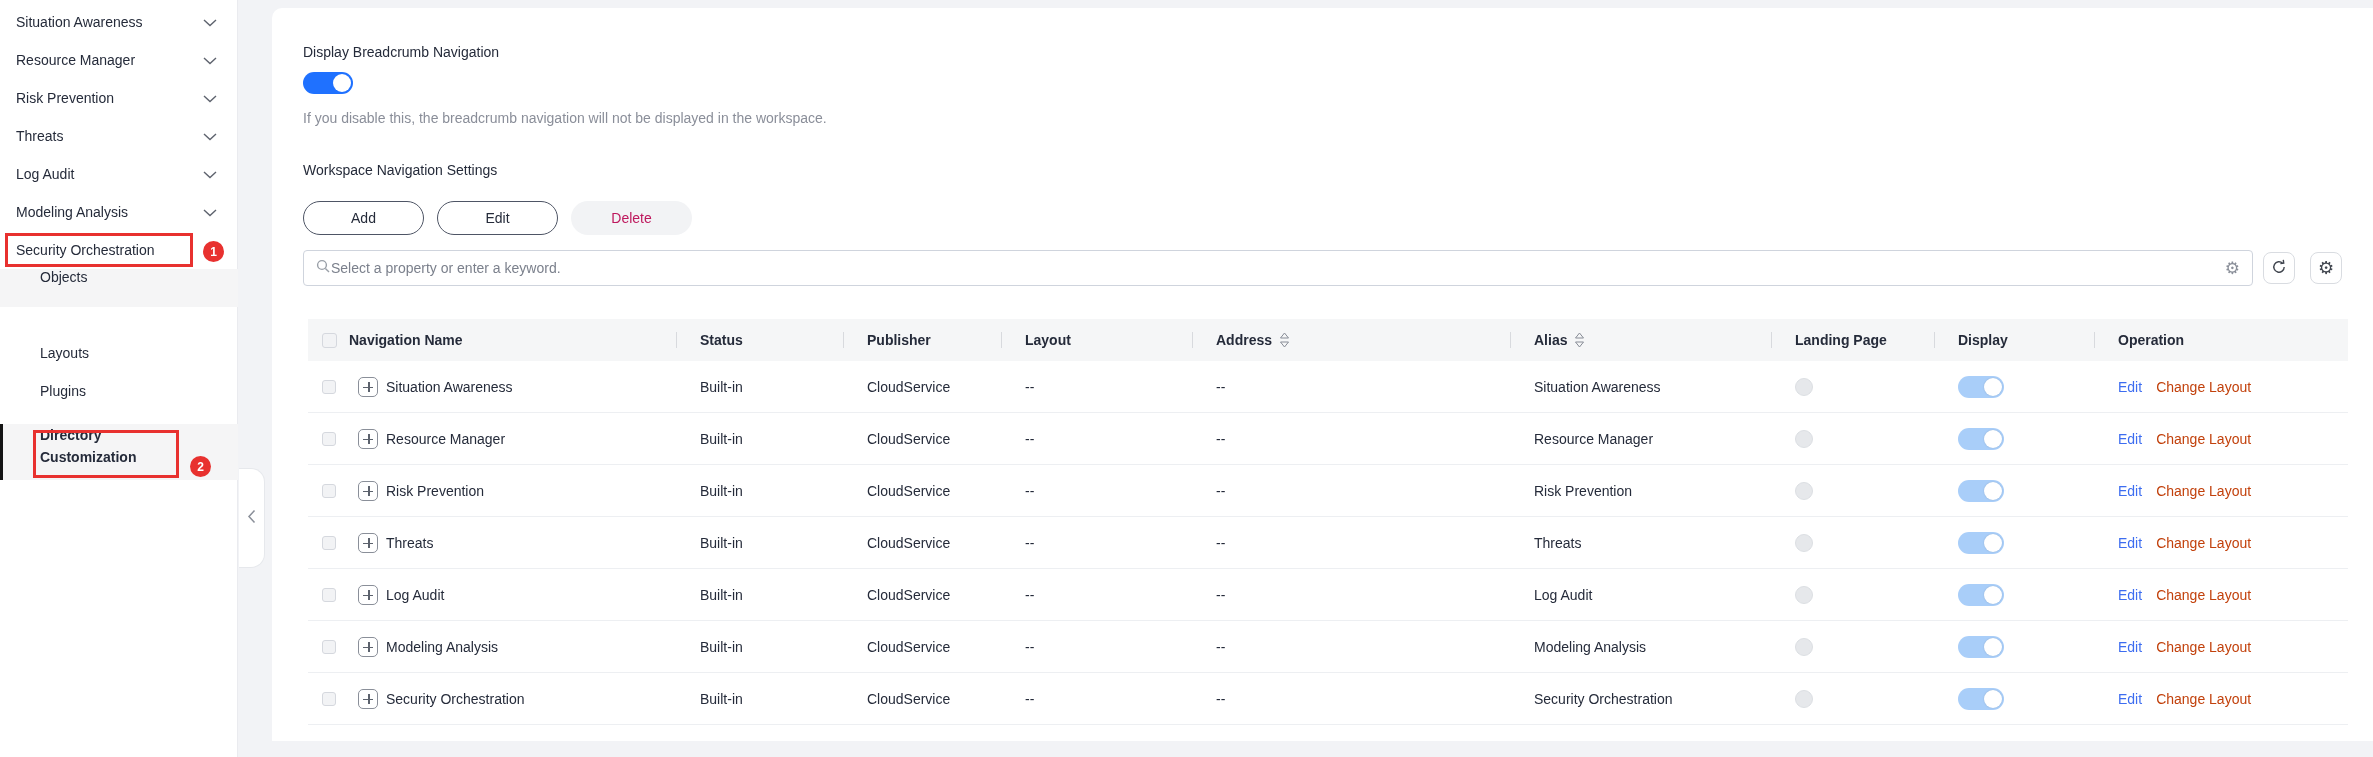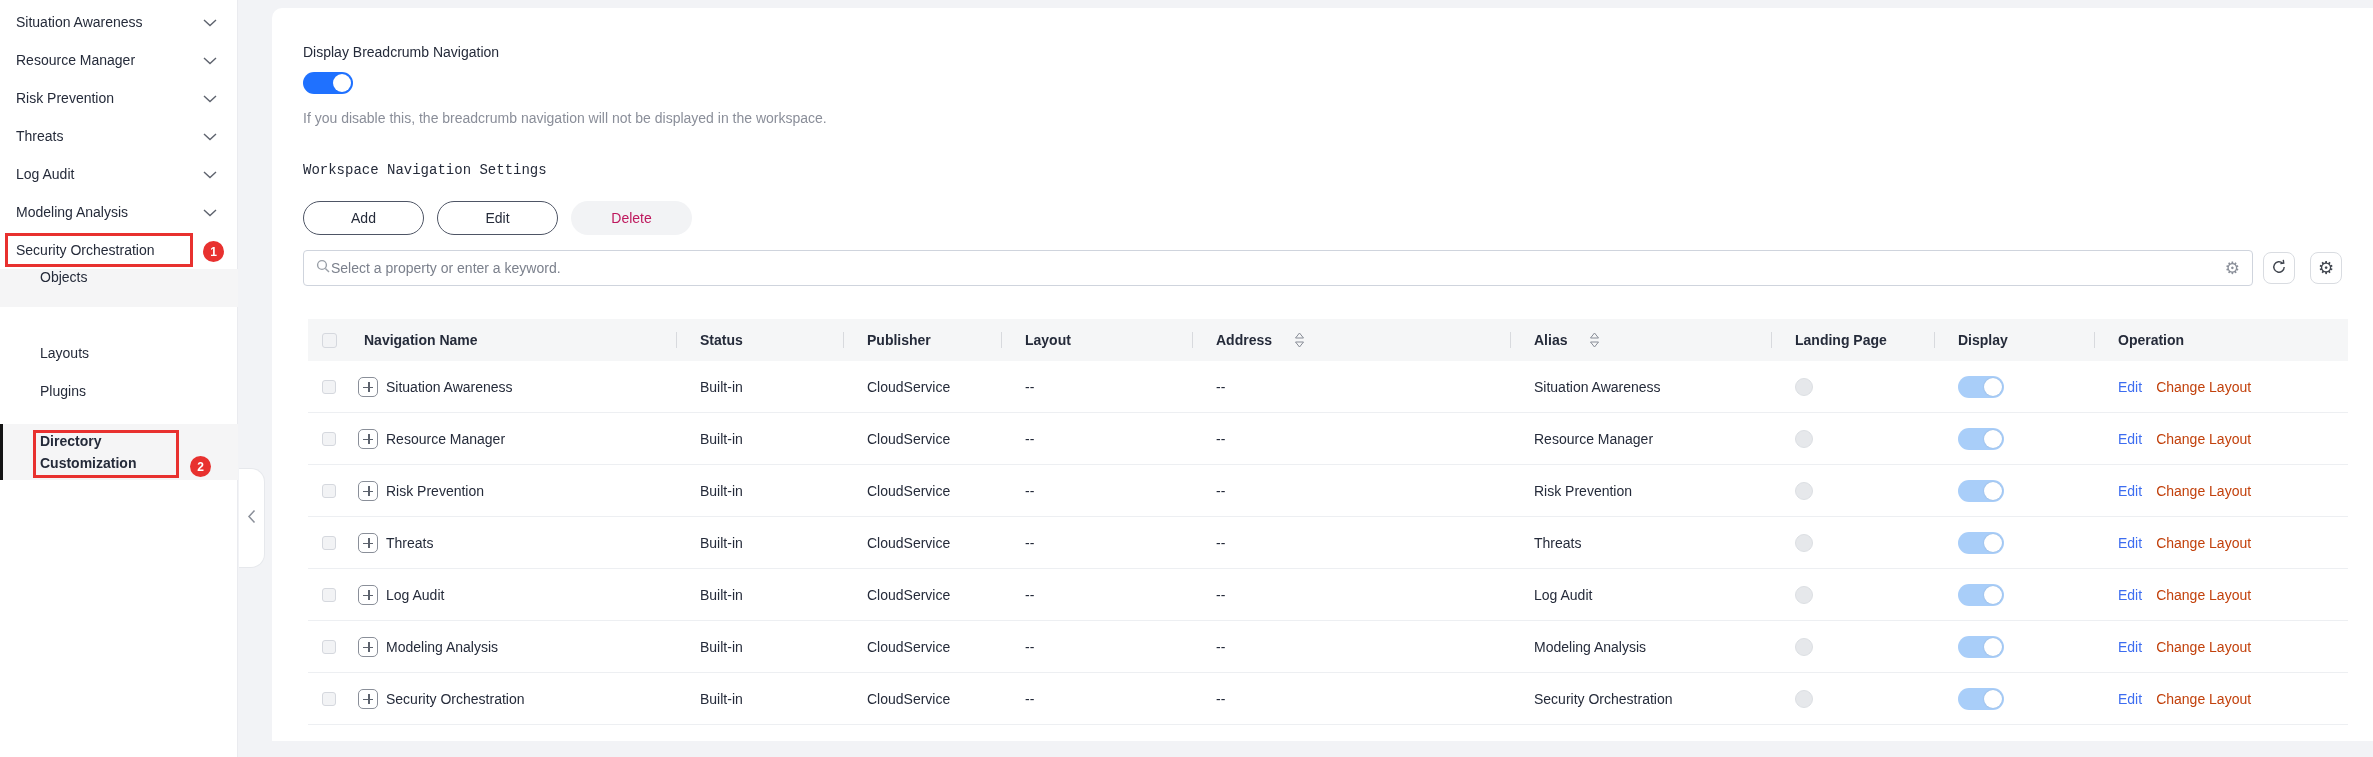--- a/index.html
+++ b/index.html
@@ -10,54 +10,54 @@
   
   .main-bg { position:absolute; left:238px; top:0; width:2135px; height:757px; background:#f2f3f6; }
   .card { position:absolute; left:272px; top:8px; width:2101px; height:733px; background:#fff; border-radius:10px 0 0 0; }
 
   
   .sidebar { position:absolute; left:0; top:0; width:238px; height:757px; background:#fff; border-right:1px solid #eaebef; z-index:3; }
   .side-item { position:absolute; left:0; width:238px; height:38px; display:flex; align-items:center; padding:0 21px 0 16px; cursor:pointer; }
   .side-item .lbl { flex:1 1 auto; font-size:14px; color:#252b3a; }
   .side-sub { position:absolute; left:0; width:238px; height:38px; display:flex; padding-left:40px; cursor:pointer; }
   .band { position:absolute; left:0; width:238px; background:#f5f5f6; }
-  .dir-item { position:absolute; left:0; top:424px; width:238px; height:56px; background:#f5f5f6; display:flex; align-items:center; padding-left:40px; }
+  .dir-item { position:absolute; left:0; top:424px; width:238px; height:56px; background:#f5f5f6; display:flex; align-items:flex-start; padding-left:40px; }
   .dir-item .lbl { font-weight:700; line-height:22px; width:140px; }
   .active-bar { position:absolute; left:0; top:424px; width:3px; height:56px; background:#141414; }
 
   
   .collapse-tab { position:absolute; left:239px; top:468px; width:26px; height:100px; background:#fff; border:1px solid #e6e8ec; border-left:none; border-radius:0 14px 14px 0; display:flex; align-items:center; justify-content:center; z-index:4; cursor:pointer; }
 
   
   .anno-box { position:absolute; border:3px solid #e8312f; z-index:5; pointer-events:none; }
   .anno-badge { position:absolute; width:21px; height:21px; border-radius:50%; background:#e8312f; color:#fff; font-size:12px; font-weight:700; display:flex; align-items:center; justify-content:center; z-index:5; }
 
   
   .bc-label { position:absolute; left:31px; top:36px; color:#252b3a; }
   .toggle-on-strong { position:absolute; left:31px; top:64px; width:50px; height:22px; border-radius:11px; background:#1f71ff; cursor:pointer; }
   .toggle-on-strong::after { content:""; position:absolute; right:2px; top:2px; width:18px; height:18px; border-radius:50%; background:#fff; }
   .bc-help { position:absolute; left:31px; top:102px; color:#8a8e99; }
-  .section-title { position:absolute; left:31px; top:154px; color:#252b3a; font-weight:500;font-family:Liberation Mono, monospace; }
+  .section-title { position:absolute; left:31px; top:154px; color:#252b3a; font-weight:500; }
 
   
   .btn { position:absolute; top:193px; height:34px; width:121px; border-radius:17px; background:#fff; border:1px solid #4e5565; display:flex; align-items:center; justify-content:center; font-size:14px; color:#252b3a; cursor:pointer; }
   .btn.disabled { background:#f2f3f5; border:none; color:#be185d; cursor:default; }
 
   
   .search-box { position:absolute; left:31px; top:242px; width:1950px; height:36px; border:1px solid #cfd4dd; border-radius:4px; background:#fff; display:flex; align-items:center; padding:0 12px; }
   .search-box input { flex:1 1 auto; border:none; outline:none; font-size:14px; color:#252b3a; font-family:"Liberation Sans", sans-serif; background:transparent; }
   .search-box input::placeholder { color:#7b808c; opacity:1; }
   .gear-glyph { font-family:"DejaVu Sans", sans-serif; color:#8a8f99; font-size:17px; line-height:1; cursor:pointer; }
   .icon-btn { position:absolute; top:244px; width:32px; height:32px; border:1px solid #d9dce1; border-radius:8px; background:#fff; display:flex; align-items:center; justify-content:center; cursor:pointer; }
   .icon-btn .gear-glyph { color:#41464f; font-size:18px; }
 
   
   .table { position:absolute; left:36px; top:311px; width:2040px; }
   .thead { display:flex; height:42px; background:#f5f6f7; align-items:center; }
-  .th { display:flex; align-items:center; height:100%; position:relative; padding-left:24px; font-weight:600; color:#252b3a;gap:15px; }
+  .th { display:flex; align-items:center; height:100%; position:relative; padding-left:24px; font-weight:600; color:#252b3a; }
   .th.sep::before { content:""; position:absolute; left:0; top:13px; width:1px; height:16px; background:#d8dade; }
   .trow { display:flex; height:52px; align-items:center; border-bottom:1px solid #edeff2; }
   .td { display:flex; align-items:center; height:100%; padding-left:24px; color:#252b3a; }
   .c0 { width:368px; padding-left:14px; }
   .c1 { width:167px; } .c2 { width:158px; } .c3 { width:191px; } .c4 { width:318px; }
   .c5 { width:261px;text-align:center; } .c6 { width:163px; } .c7 { width:160px; } .c8 { width:254px; }
 
   .checkbox { width:14px; height:14px; border-radius:3px; border:1px solid #d5d8de; background:#f2f3f5; flex:0 0 auto; cursor:pointer; }
   .thead .checkbox { width:15px; height:15px; }
   .th-label { margin-left:12px; }

